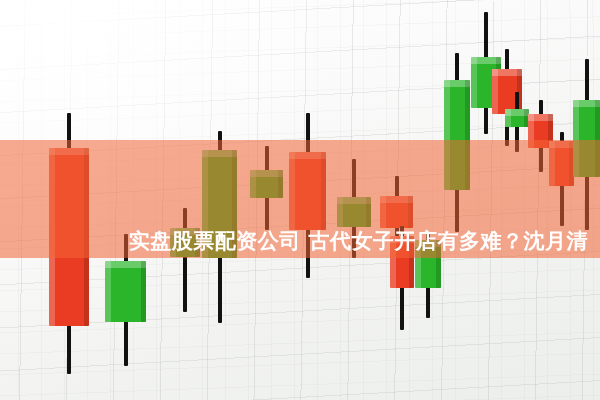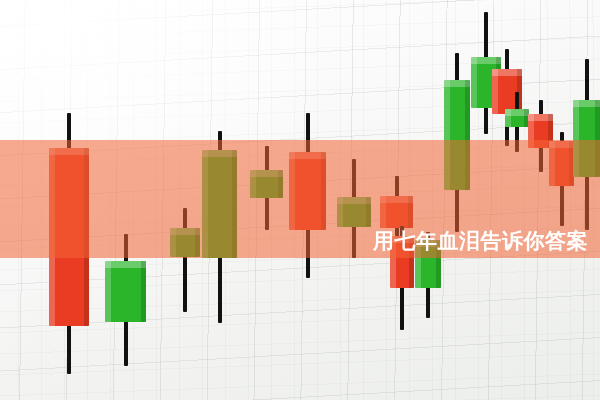--- a/index.html
+++ b/index.html
@@ -258,16 +258,16 @@
           <span class="face-top"></span>
           <span class="face-left"></span>
           <span class="face-right"></span>
         </div>
       </div>
     </div>
 
   <div id="band" style="top: 140px; height: 118px;"></div>
 
   <div id="headline" style="top: 156px; color: rgb(255, 255, 255);">
-    <span class="l2">用七年血泪告诉你答案</span>
+    <span class="l1">实盘股票配资公司 古代女子开店有多难？沈月清</span>
   </div>
 
 </div>
 
 </body></html>

